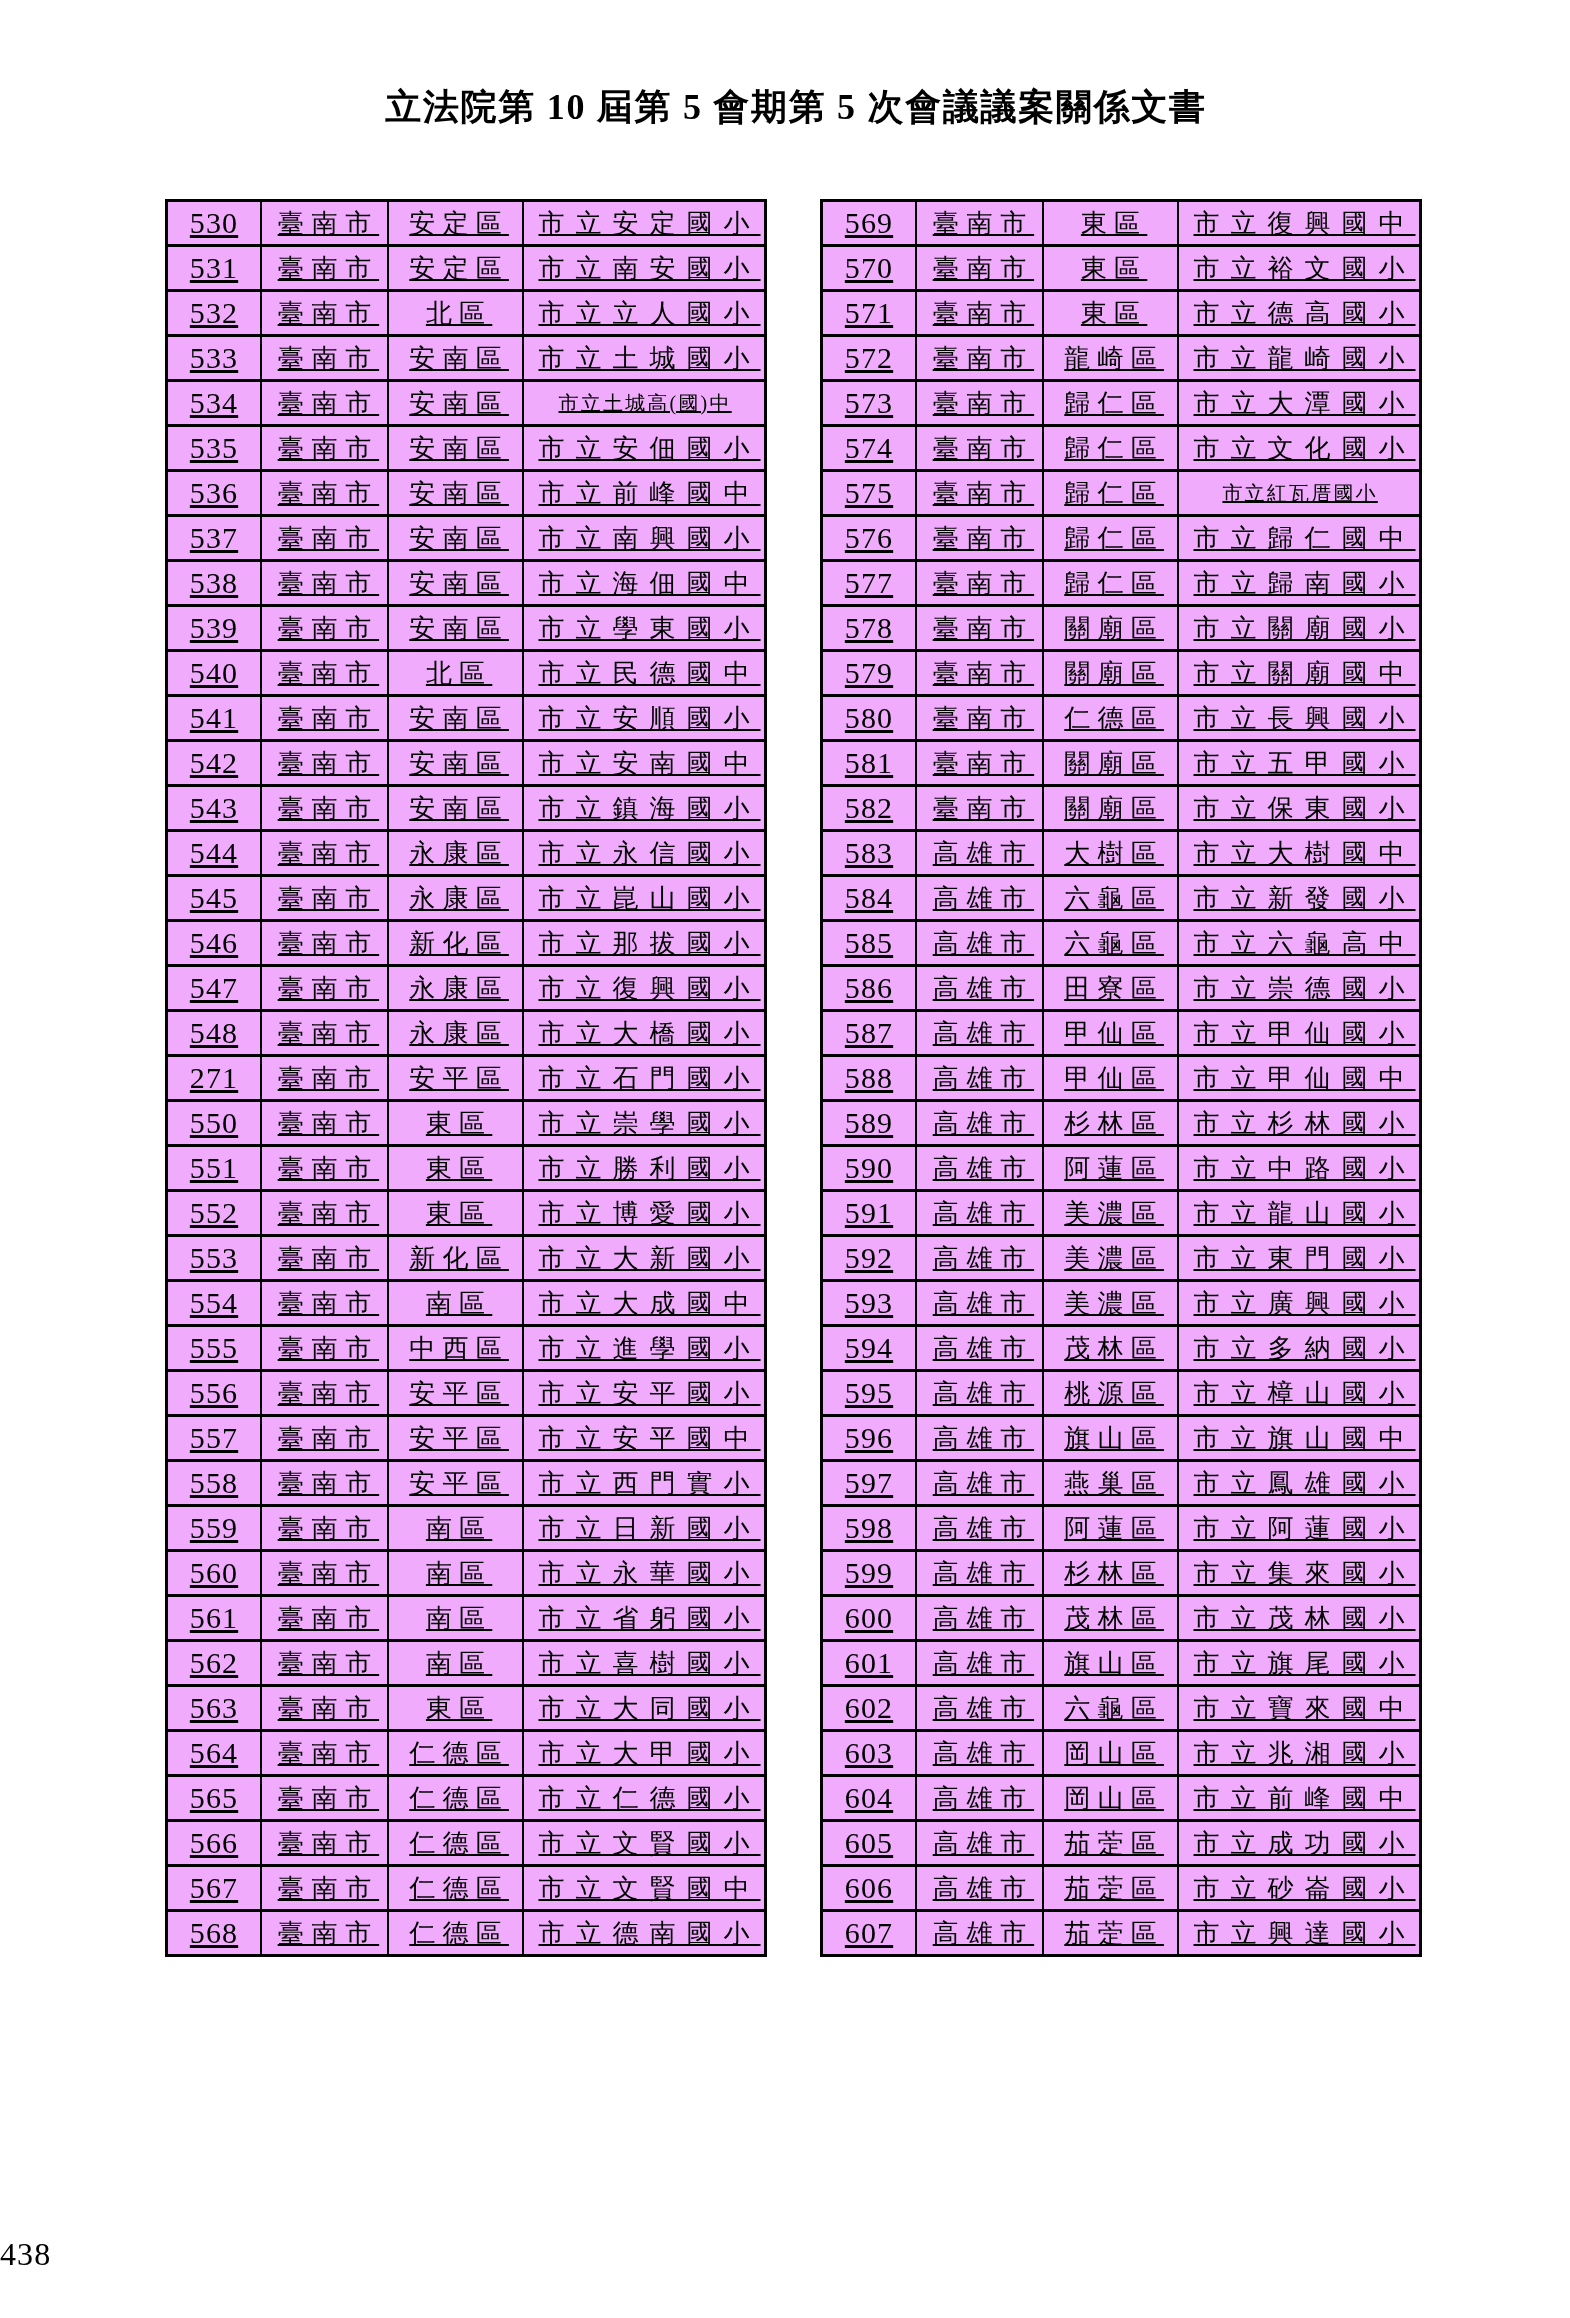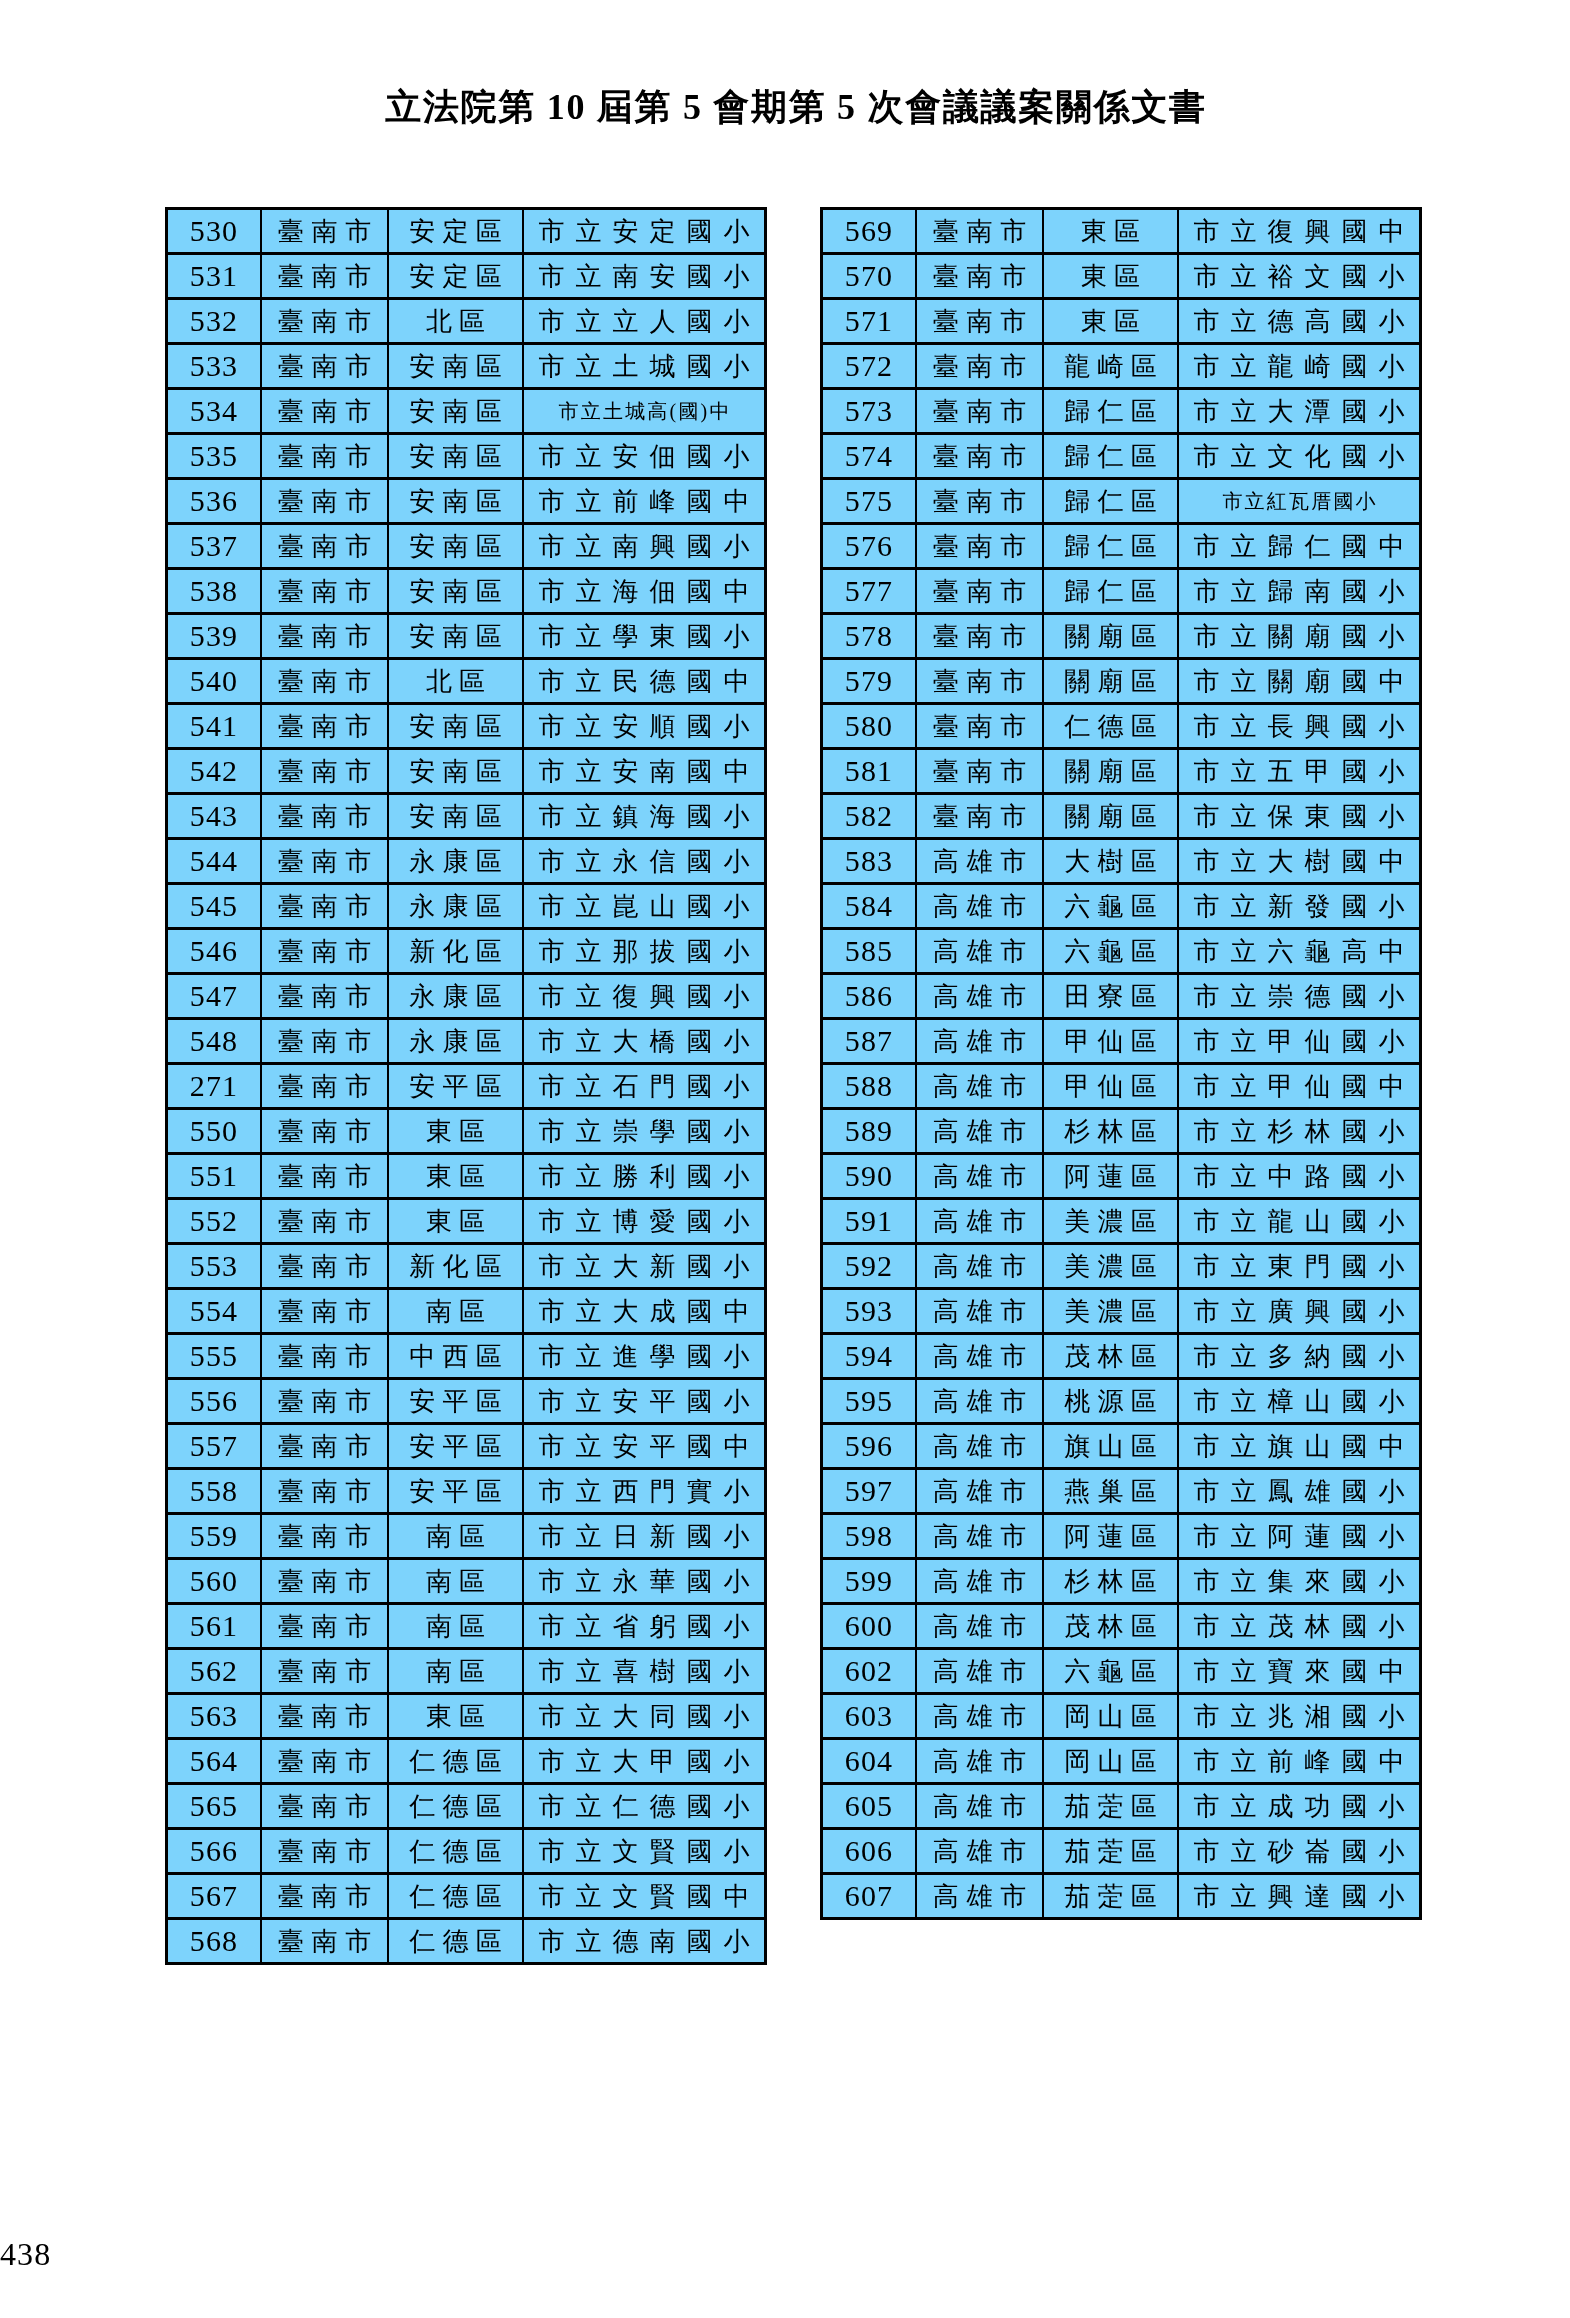--- a/index.html
+++ b/index.html
@@ -21,25 +21,26 @@
     width: 100%;
     text-align: center;
     font-size: 36px;
     font-weight: 600;
     letter-spacing: 1.7px;
     white-space: nowrap;
     padding-left: 11px;
   }
   table.doc-table {
     position: absolute;
-    top: 207px;
+    top: 199px;
     border-collapse: collapse;
     table-layout: fixed;
     border: 3.9px solid #000;
-    background: #7dd3fc;
+    background: #f0abfc;
+    text-decoration: underline;
   }
   table.doc-table.left  { left: 165px;  }
   table.doc-table.right { left: 820px; }
   table.doc-table td {
     border-left: 2.2px solid #000;
     border-right: 2.2px solid #000;
     border-top: 3.3px solid #000;
     border-bottom: 3.3px solid #000;
     height: 42px;
     padding: 0;
@@ -518,20 +519,26 @@
         <td class="district">杉林區</td>
         <td class="school">市立集來國小</td>
       </tr>
       <tr>
         <td class="no">600</td>
         <td class="city">高雄市</td>
         <td class="district">茂林區</td>
         <td class="school">市立茂林國小</td>
       </tr>
       <tr>
+        <td class="no">601</td>
+        <td class="city">高雄市</td>
+        <td class="district">旗山區</td>
+        <td class="school">市立旗尾國小</td>
+      </tr>
+      <tr>
         <td class="no">602</td>
         <td class="city">高雄市</td>
         <td class="district">六龜區</td>
         <td class="school">市立寶來國中</td>
       </tr>
       <tr>
         <td class="no">603</td>
         <td class="city">高雄市</td>
         <td class="district">岡山區</td>
         <td class="school">市立兆湘國小</td>

